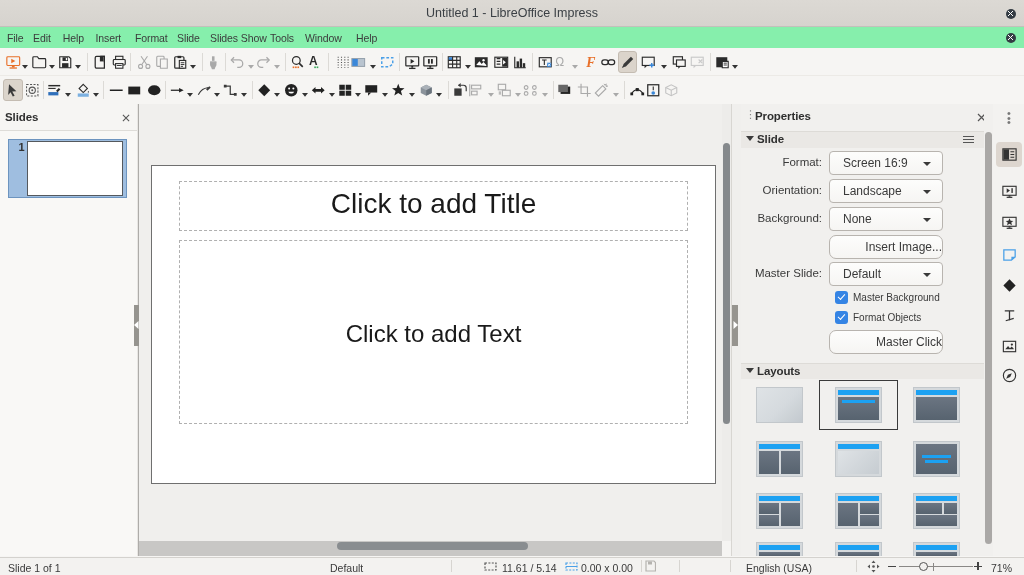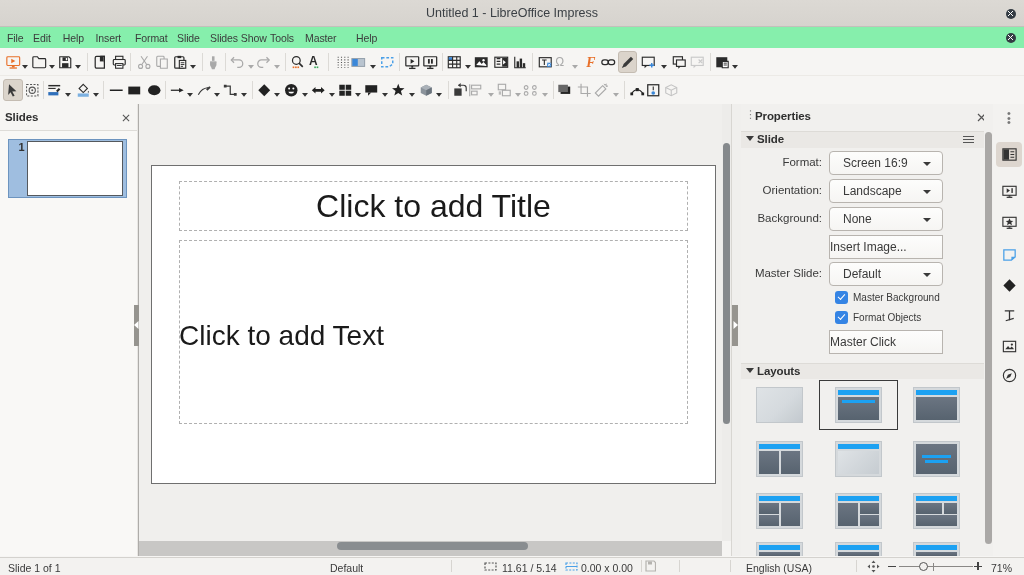--- a/index.html
+++ b/index.html
@@ -23,42 +23,42 @@
 #slide{left:151px;top:165px;width:565px;height:319px;background:#fff;border:1px solid #6f6f6f}
 .dashbox{position:absolute;border:1px dashed #b0b0b0}
 #rpanel{left:741px;top:104px;width:243px;height:452px;background:#f1f0ee}
 #iconstrip{left:993px;top:104px;width:31px;height:452px;background:#f3f2f0}
 #statusbar{left:0;top:557px;width:1024px;height:18px;background:#f3f2f0;border-top:1px solid #d4d2ce}
 #statusbar span{position:absolute;font-size:10.5px;color:#3a3a3a;top:3.5px}
 .shead{position:absolute;font-size:11.5px;font-weight:bold;color:#2f2f2f;letter-spacing:-0.1px}
 .widget{position:absolute;width:114px;height:24px;background:linear-gradient(#fdfdfc,#f6f5f3);border:1px solid #b8b4af;border-radius:4px;font-size:12px;color:#3a3a3a;line-height:22px;padding-left:13px}
 .wlabel{position:absolute;font-size:11.5px;color:#3a3a3a;text-align:right;right:202px}
 .warr{position:absolute;right:11px;top:10px;width:0;height:0;border-left:4px solid transparent;border-right:4px solid transparent;border-top:4.5px solid #3a3a3a}
-.btn{position:absolute;width:114px;height:24px;background:linear-gradient(#fdfdfc,#f6f5f3);border:1px solid #b8b4af;border-radius:0;font-size:12px;color:#3a3a3a;line-height:22px;text-align:left}
+.btn{position:absolute;width:114px;height:24px;background:linear-gradient(#fdfdfc,#f6f5f3);border:1px solid #b8b4af;border-radius:7px;font-size:12px;color:#3a3a3a;line-height:22px;text-align:right}
 .cb{position:absolute;width:13px;height:13px;background:#3584e4;border-radius:3px}
 .cb:before{content:"";position:absolute;left:2.6px;top:3.2px;width:6px;height:3.2px;border-left:1.8px solid #fff;border-bottom:1.8px solid #fff;transform:rotate(-48deg)}
 .cblabel{position:absolute;font-size:10px;color:#3a3a3a}
 .lthumb{position:absolute;width:47px;height:36px;background:#d5d9dc;border:1px solid #c2c7cb}
 .lthumb .in{position:absolute;background:linear-gradient(#6b7582,#57636f)}
 .lthumb .bb{position:absolute;background:#1ca1f2}
 .blankg{background:linear-gradient(135deg,#dfe3e6 0%,#d5dade 55%,#c3c9ce 100%) !important}
 </style></head><body>
 <div class="abs" id="titlebar"><span>Untitled 1 - LibreOffice Impress</span></div>
 <div class="closebtn" style="left:1005.5px;top:8.5px"></div>
 <div class="closebtn" style="left:1005.5px;top:32.5px"></div>
 <div class="abs" id="menubar">
     <span style="left:7px">File</span>
     <span style="left:33px">Edit</span>
     <span style="left:62.7px">Help</span>
     <span style="left:95.5px">Insert</span>
     <span style="left:135px">Format</span>
     <span style="left:177px">Slide</span>
     <span style="left:210px">Slides Show</span>
     <span style="left:270px">Tools</span>
-    <span style="left:305px">Master</span>
+    <span style="left:305px">Window</span>
     <span style="left:356px">Help</span>
   </div>
 <div class="abs" id="tb1"></div>
 <div class="activebox" style="left:617.5px;top:51px;width:19px;height:22px"></div>
 <svg class="ic " style="left:5.3px;top:53.8px" width="16.5" height="16.5" viewBox="0 0 18 18">
     <rect x="2" y="3" width="14" height="9.5" rx="1" fill="none" stroke="#e8702a" stroke-width="1.25"></rect>
     <path d="M6.8 5.2l4.5 2.5-4.5 2.5z" fill="#e8702a"></path>
     <rect x="7.5" y="13" width="3" height="1.6" fill="#e8702a"></rect>
     <rect x="5" y="14.6" width="8" height="1.4" fill="#e8702a"></rect>
   </svg>
@@ -439,22 +439,22 @@
 <div class="abs" style="left:18.5px;top:141px;font-size:11px;font-weight:bold;color:#333">1</div>
 <div class="abs" style="left:137px;top:104px;width:2px;height:452px;background:#e8e6e3;border-right:1px solid #aeaca9"></div>
 <div class="abs" style="left:133.5px;top:305px;width:6px;height:41px;background:#96948f"></div>
 <svg class="ic" style="left:134.2px;top:321px" width="5" height="8" viewBox="0 0 5 8">
     <path d="M4.5 0L0 4l4.5 4z" fill="#fff"></path>
   </svg>
 <div class="abs" id="canvas"></div>
 <div class="abs" id="slide"></div>
 <div class="dashbox" style="left:179px;top:181px;width:509px;height:50px"></div>
 <div class="dashbox" style="left:179px;top:240px;width:509px;height:184px"></div>
-<div class="abs" style="left:179px;top:188px;width:509px;text-align:center;font-size:32px;color:#1a1a1a">Click to add Title</div>
-<div class="abs" style="left:179px;top:320px;width:509px;text-align:left;font-size:28px;color:#1a1a1a">Click to add Text</div>
+<div class="abs" style="left:179px;top:188px;width:509px;text-align:center;font-size:28px;color:#1a1a1a">Click to add Title</div>
+<div class="abs" style="left:179px;top:320px;width:509px;text-align:center;font-size:24px;color:#1a1a1a">Click to add Text</div>
 <div class="abs" style="left:722px;top:104px;width:9px;height:437px;background:#edecea"></div>
 <div class="abs" style="left:723px;top:143px;width:7px;height:281px;background:#85898c;border-radius:4px"></div>
 <div class="abs" style="left:139px;top:541px;width:583px;height:15px;background:#c8c7c5"></div>
 <div class="abs" style="left:337px;top:542px;width:191px;height:8px;background:#898d90;border-radius:4px"></div>
 <div class="abs" style="left:722px;top:541px;width:12px;height:15px;background:#f5f4f2"></div>
 <div class="abs" style="left:731px;top:104px;width:10px;height:452px;background:#f0efed;border-left:1px solid #d8d6d2"></div>
 <div class="abs" style="left:731.5px;top:305px;width:6.5px;height:41px;background:#96948f"></div>
 <svg class="ic" style="left:732.8px;top:321px" width="5" height="8" viewBox="0 0 5 8">
     <path d="M0.5 0L5 4 0.5 8z" fill="#fff"></path>
   </svg>

